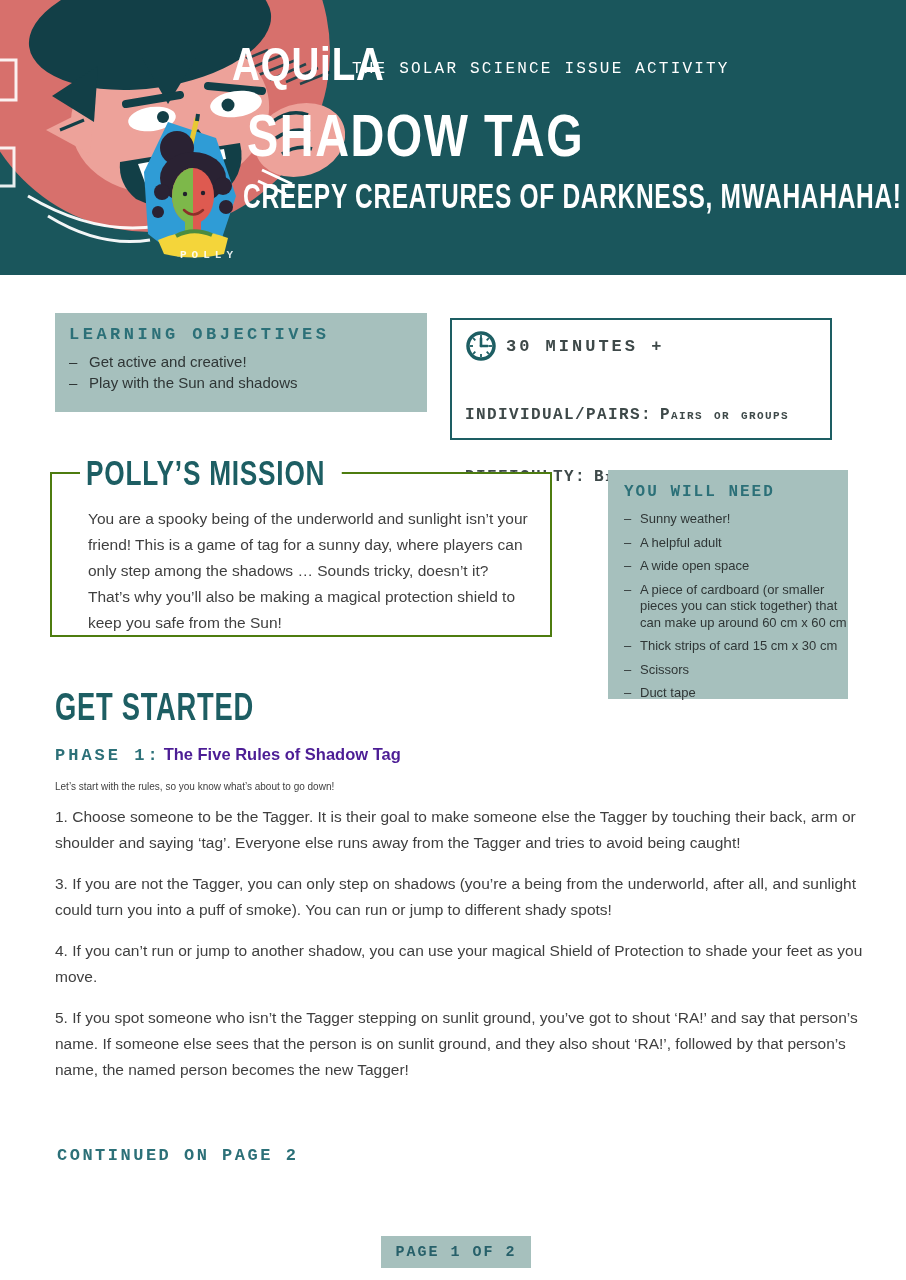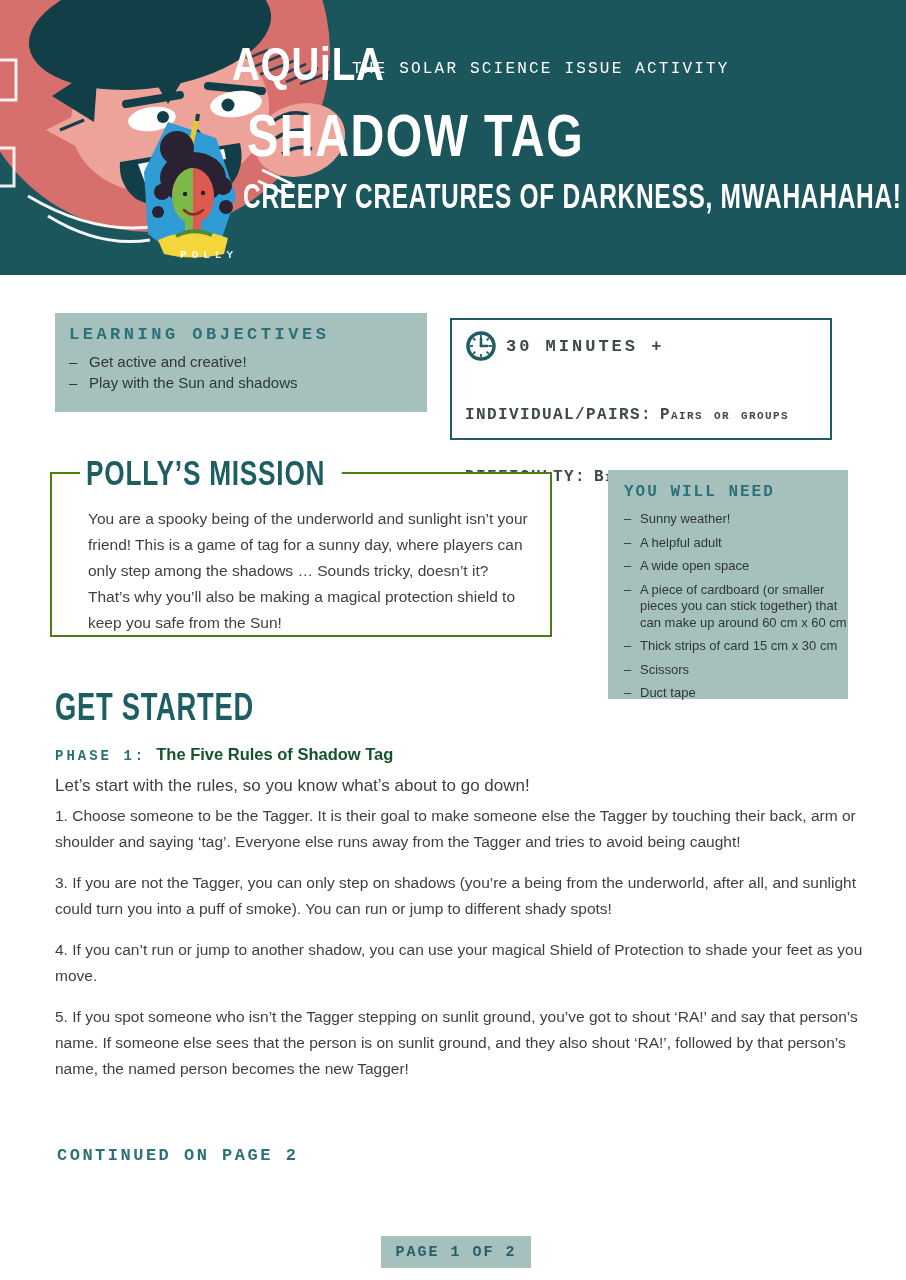--- a/index.html
+++ b/index.html
@@ -97,23 +97,23 @@
   .ywn-box li{
     list-style:none; display:flex; font-size:13px; line-height:16.5px;
     color:#2F3636; margin-bottom:7px;
   }
   .ywn-box .dash{ width:16px; flex:0 0 16px; }
 
   
   .get-started{ position:absolute; left:55px; top:686px; width:830px; }
   .gs-title{ font-size:38px; color:#1D5E63; letter-spacing:1px; transform:scaleX(.72); }
   .phase-row{ margin-top:16px; display:flex; align-items:baseline; }
-  .phase-label{ font-size:14px; letter-spacing:3px; }
-  .phase-title{ font-size:16.5px; font-weight:bold; color:#14532d; margin-left:10px; }
-  .intro{ margin-top:10px; font-size:17px; line-height:24px; color:#3F3F3F; }
+  .phase-label{ font-size:17px; letter-spacing:3px; }
+  .phase-title{ font-size:16.5px; font-weight:bold; color:#4c1d95; margin-left:3px; }
+  .intro{ margin-top:10px; font-size:10px; line-height:24px; color:#3F3F3F; }
   .rules{ margin-top:5px; }
   .rules p{ font-size:15.5px; line-height:26px; color:#3F3F3F; margin-bottom:15px; max-width:830px; }
 
   
   .continued{
     position:absolute; left:57px; top:1146px; font-size:17px; letter-spacing:2.5px;
   }
   .page-badge{
     position:absolute; left:381px; top:1236px; width:150px; height:32px;
     background:#A6C0BD; display:flex; align-items:center; justify-content:center;

